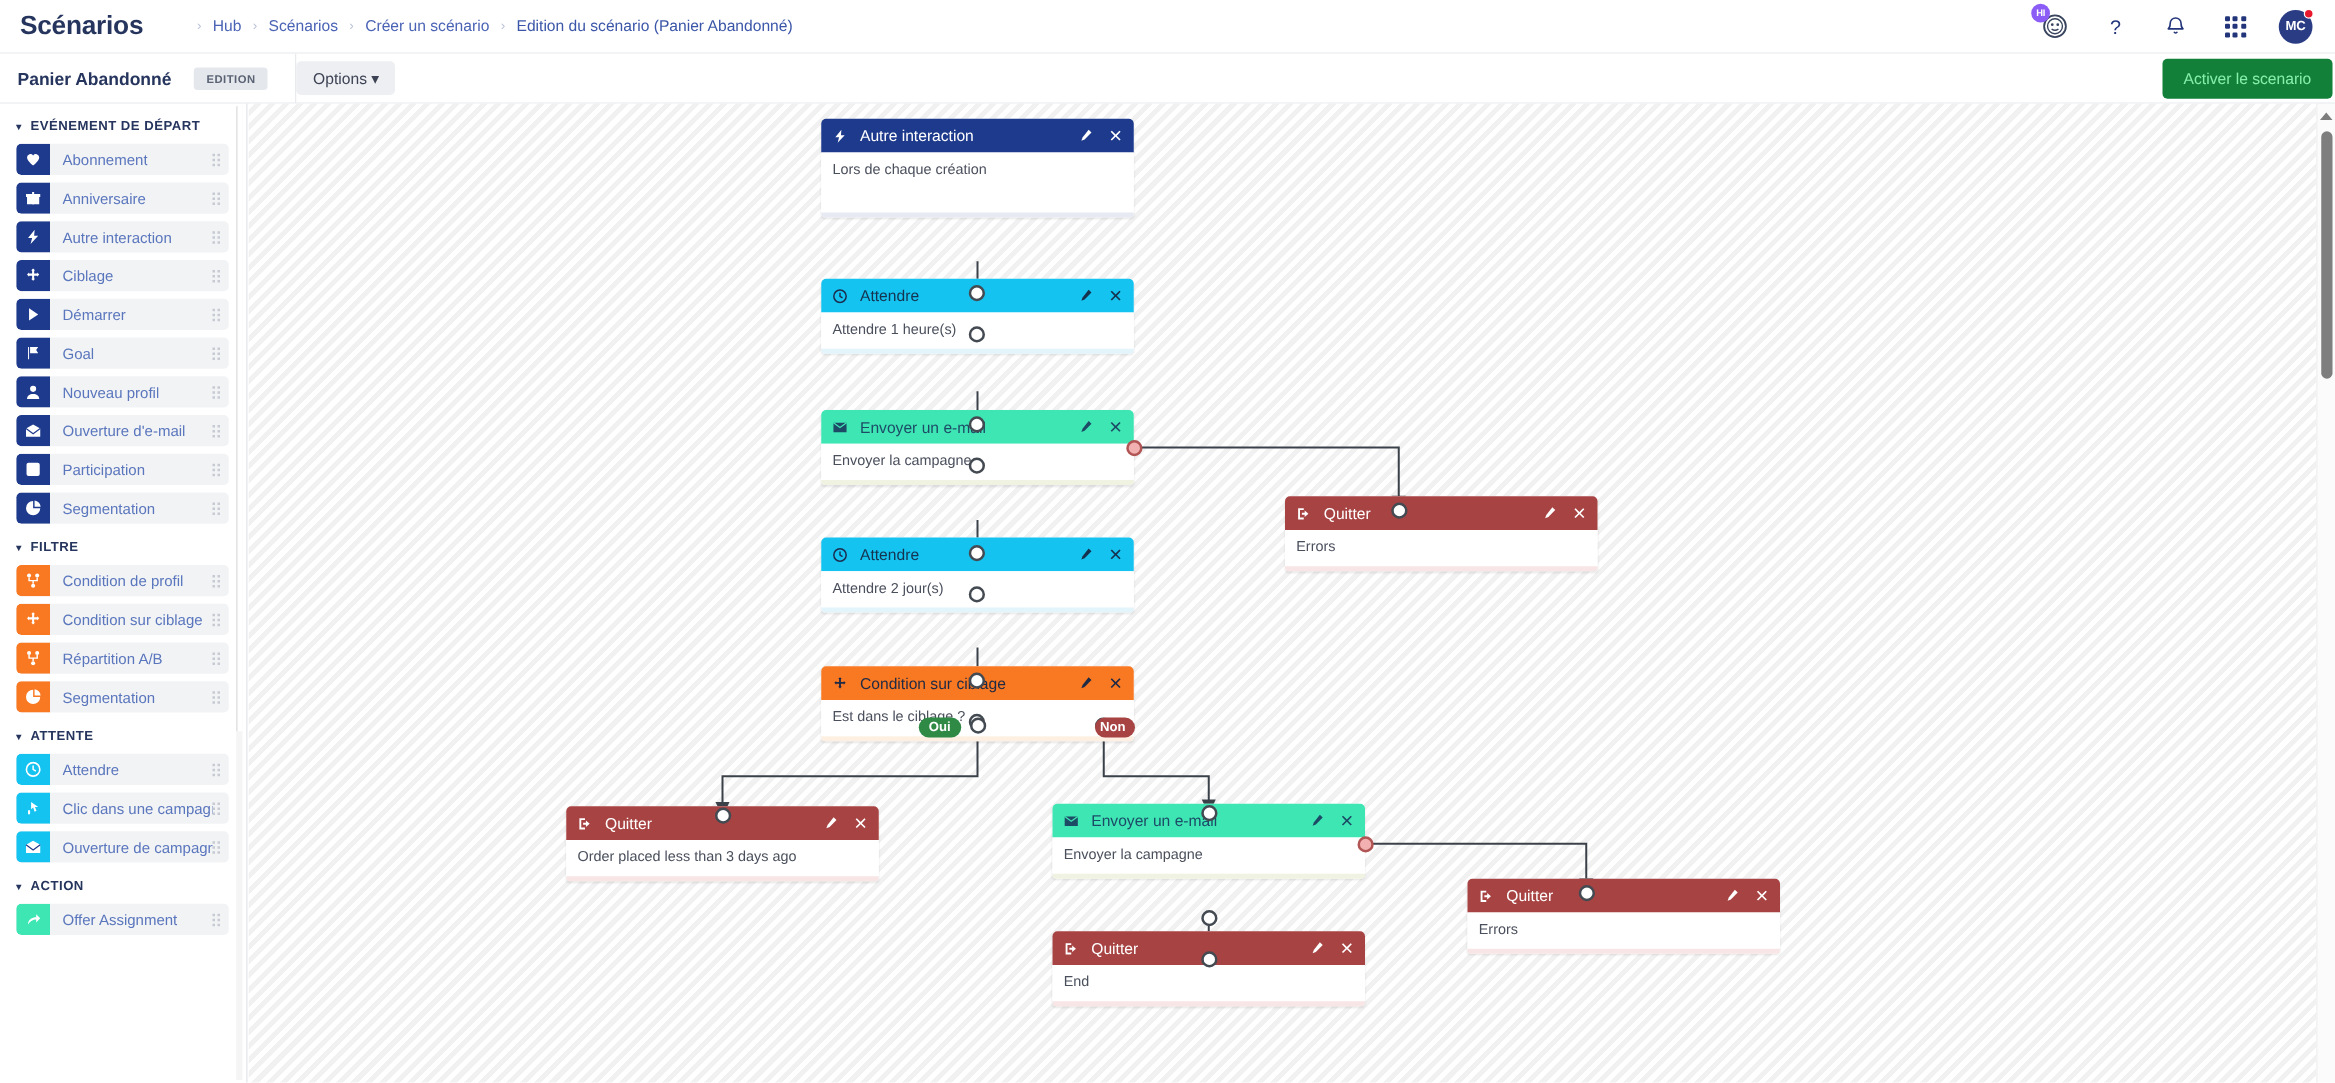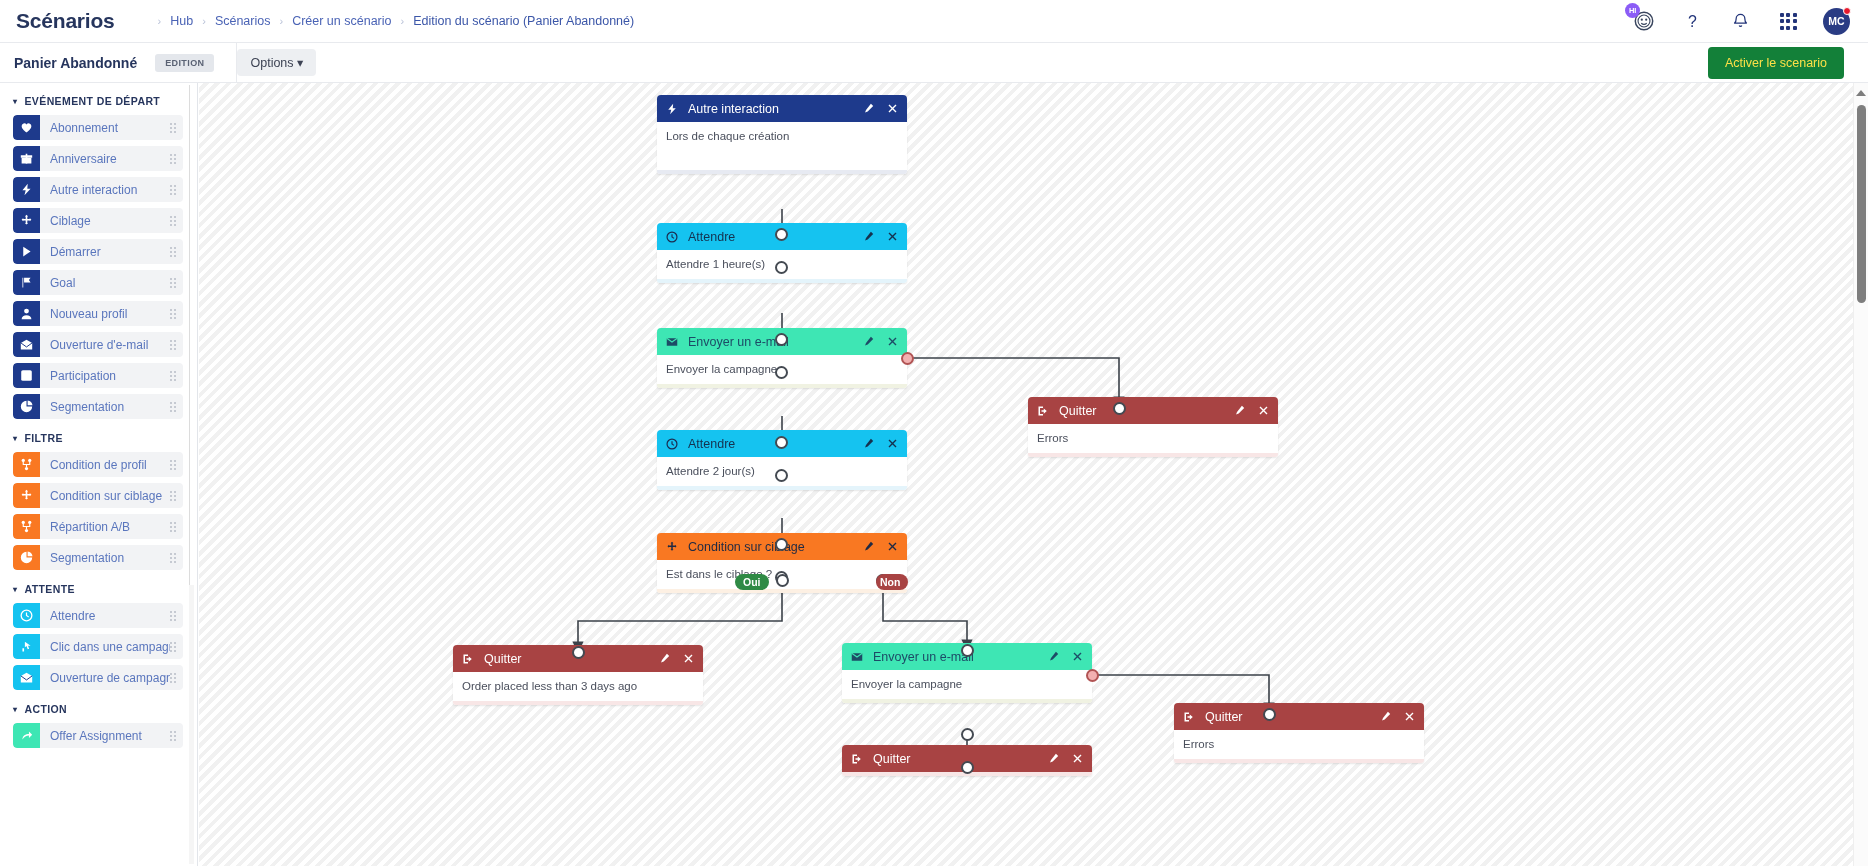--- a/index.html
+++ b/index.html
@@ -76,22 +76,22 @@
   }
   .subbar-divider {
     width: 1px; height: 40px; background: #e8eaee; margin-left: 22px;
   }
   .options-btn {
     background: #edeff2; color: #3d4354;
     font-size: 12.5px; padding: 6px 13px; border-radius: 4px;
     border: none; cursor: pointer;
   }
   .activer-btn {
-    margin-left: auto; margin-right: 24px;
-    background: #138039; color: #fde047; font-size: 12.5px;
+    margin-left: auto; margin-right: 2px;
+    background: #138039; color: #86efac; font-size: 12.5px;
     padding: 9px 17px; border-radius: 4px; border: none; cursor: pointer;
   }
 
   
   .sidebar {
     position: absolute; left: 0; top: 83px; width: 198px; height: 783px;
     background: #ffffff; border-right: 1px solid #e2e5ea;
     overflow: hidden;
   }
   .sidebar-inner { padding: 10px 14px 0 13px; }
@@ -860,20 +860,21 @@
                 <path d="M11.5 1.2l3.3 3.3-8 8L3 13.9l1.4-3.7z"></path>
               </svg>
             </span>
         <span>
               <svg viewBox="0 0 16 16" class="">
                 <path d="M2.2 3.6L3.6 2.2 8 6.6l4.4-4.4 1.4 1.4L9.4 8l4.4 4.4-1.4 1.4L8 9.4l-4.4 4.4-1.4-1.4L6.6 8z"></path>
               </svg>
             </span>
       </span>
     </div>
+    <div class="node-body">End</div>
     <div class="node-foot f-red"></div>
   </div>
   <div class="node" style="left:975px;top:620px;z-index:3">
     <div class="node-head h-red">
       <span class="nh-icon">
             <svg viewBox="0 0 16 16" class="">
               <path d="M2 2h6v2H4v8h4v2H2z"></path>
               <path d="M9 4.5l4 3.5-4 3.5V9H6V7h3z"></path>
             </svg>
           </span>

